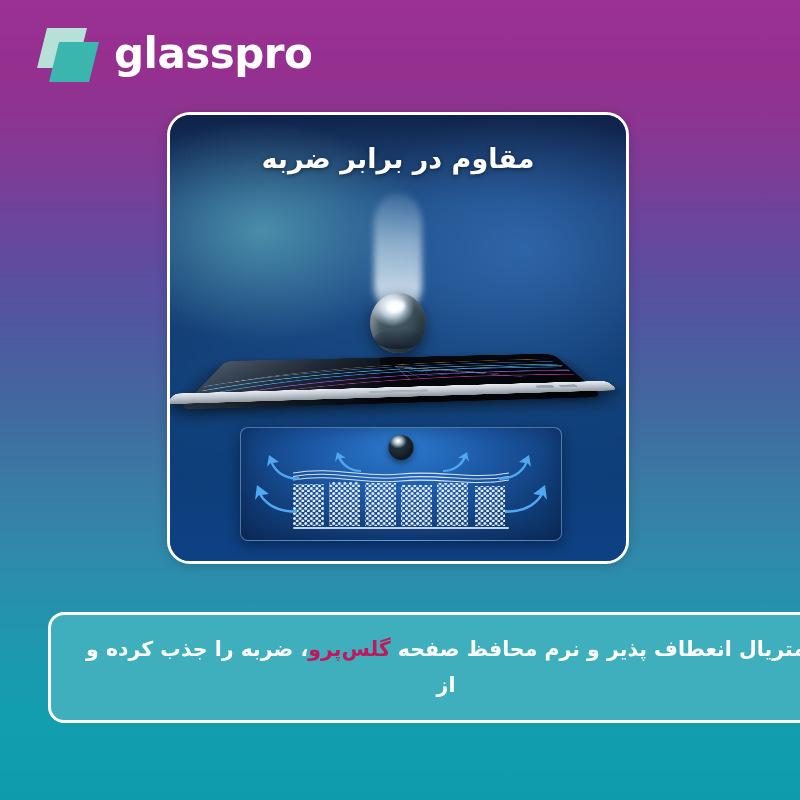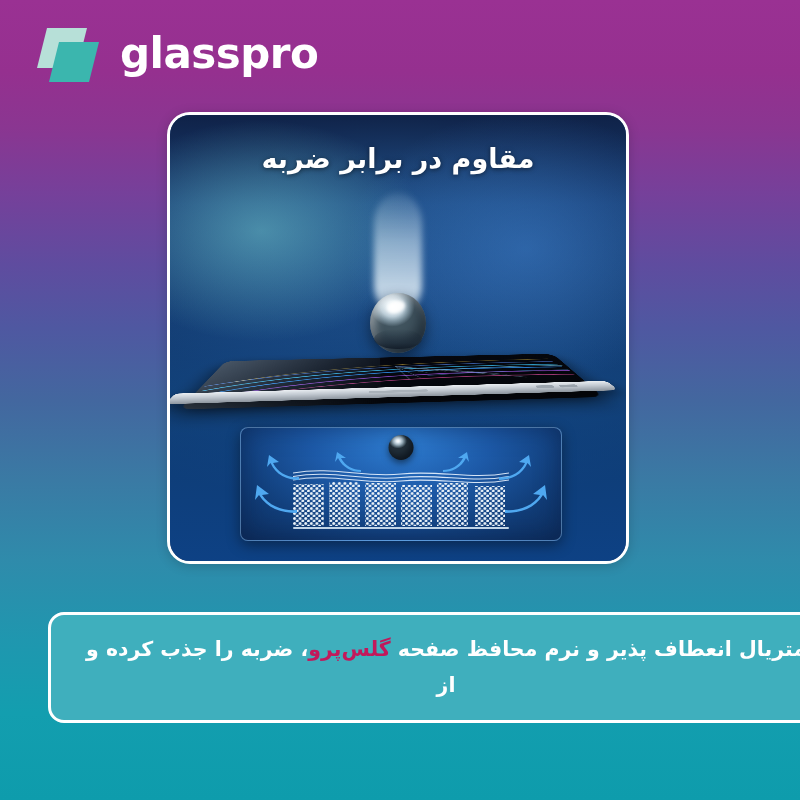--- a/index.html
+++ b/index.html
@@ -19,21 +19,21 @@
         #5F4C9F 33%,
         #4F58A1 41%,
         #43679F 50%,
         #3A7AA4 60%,
         #2F8BAB 70%,
         #1F97AF 80%,
         #139EAF 89%,
         #0E9CAC 100%);
   }
   
-  #brand{position:absolute;left:40px;top:24px;display:flex;align-items:center;gap:20px;direction:ltr;}
+  #brand{position:absolute;left:40px;top:24px;display:flex;align-items:center;gap:14px;direction:ltr;}
   #mark{position:relative;width:60px;height:60px;}
   #mark .p{position:absolute;}
   #mark .p1{
     left:2px;top:4px;width:40px;height:40px;
     background:#B7E0D8;
     transform:skewX(-14deg);
   }
   #mark .p2{
     left:14px;top:18px;width:40px;height:40px;
     background:#3BB6AE;

